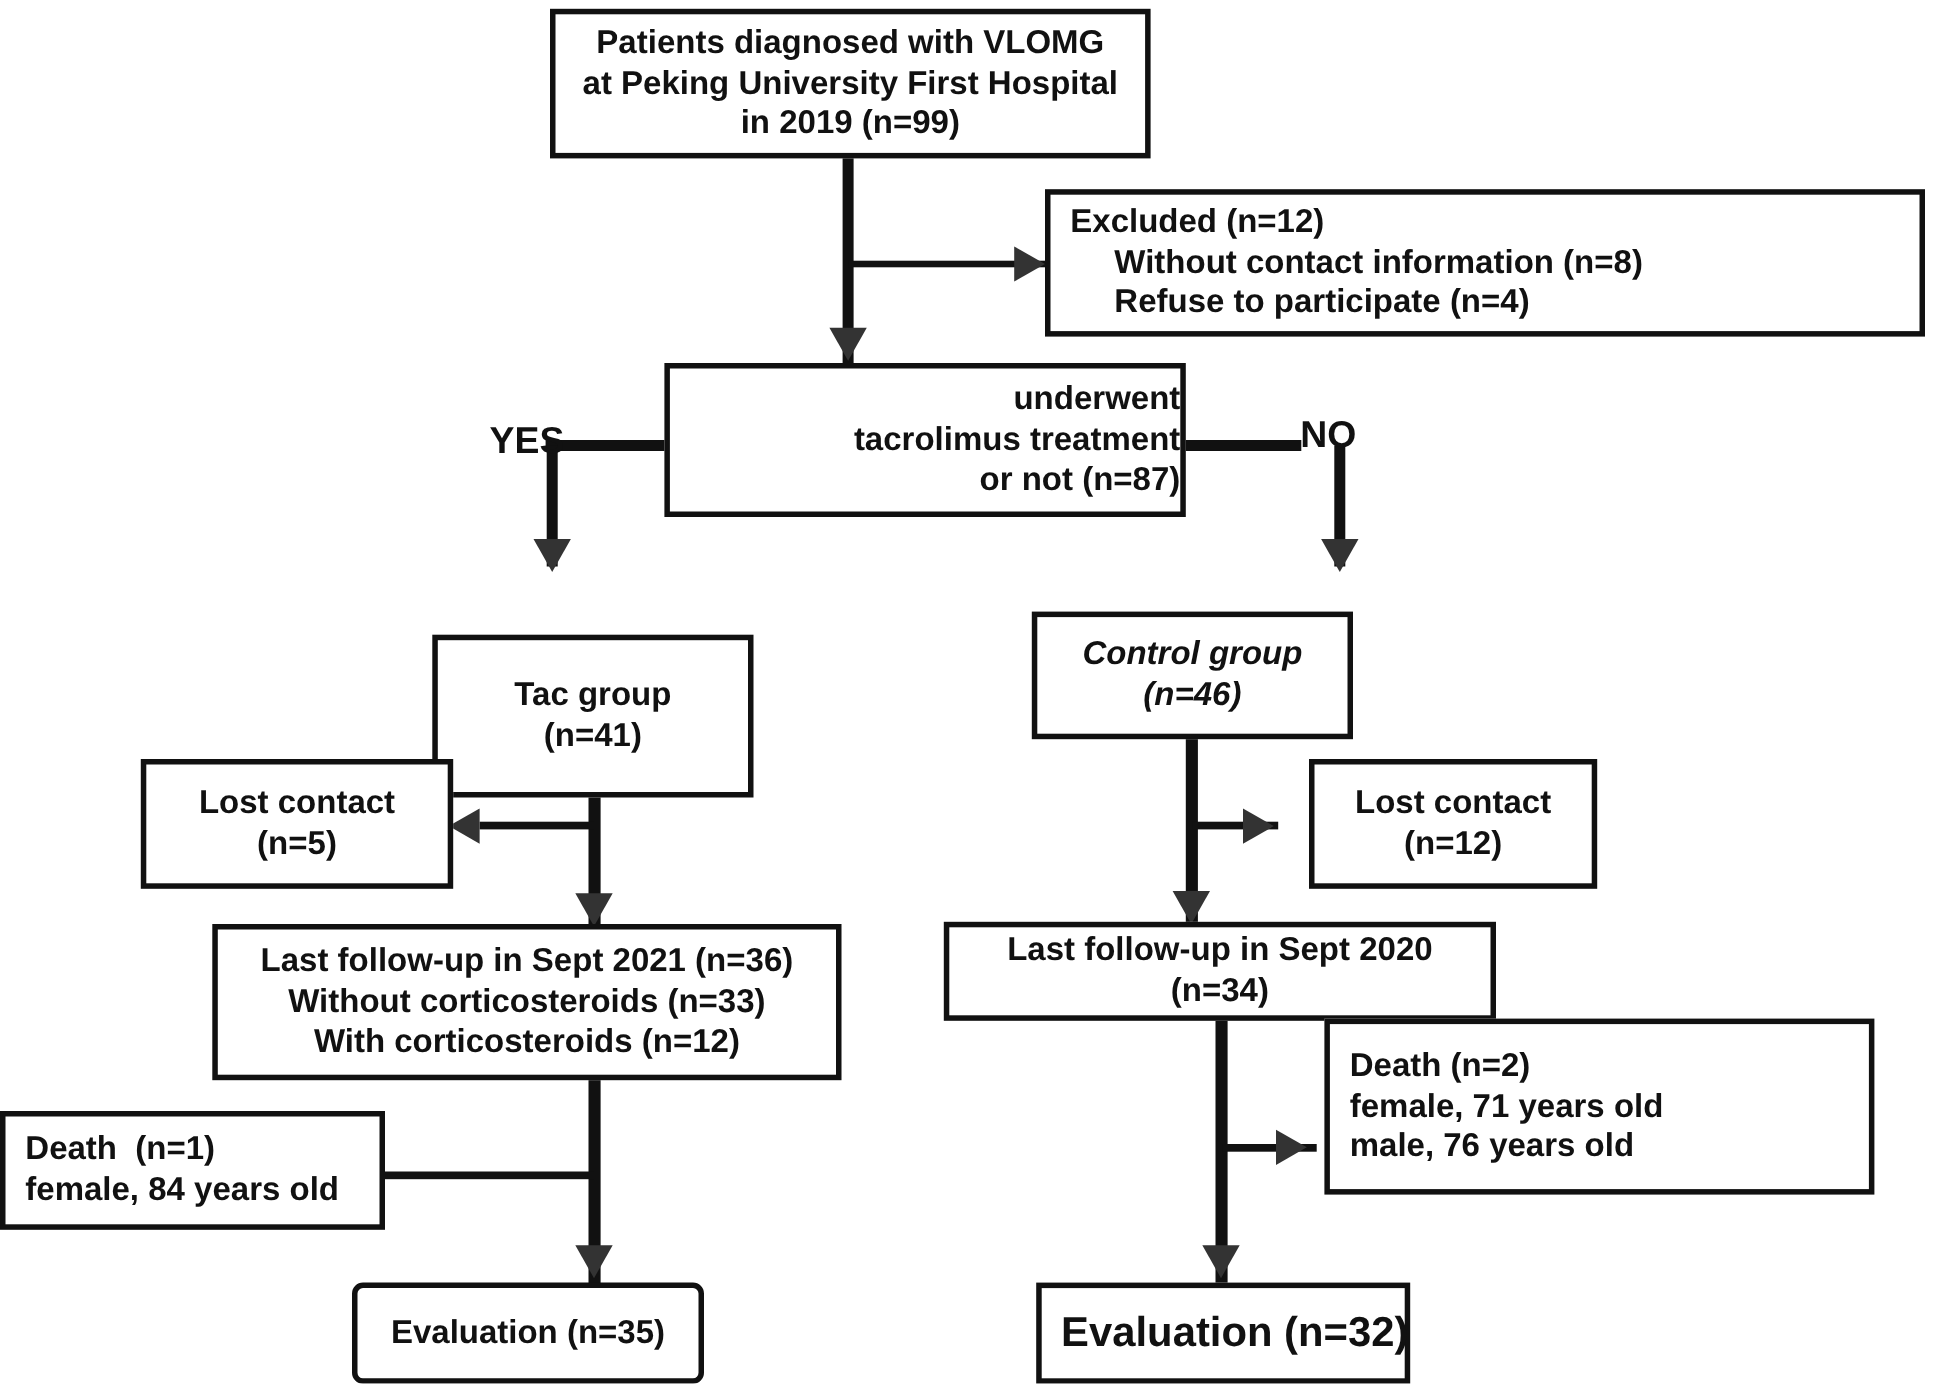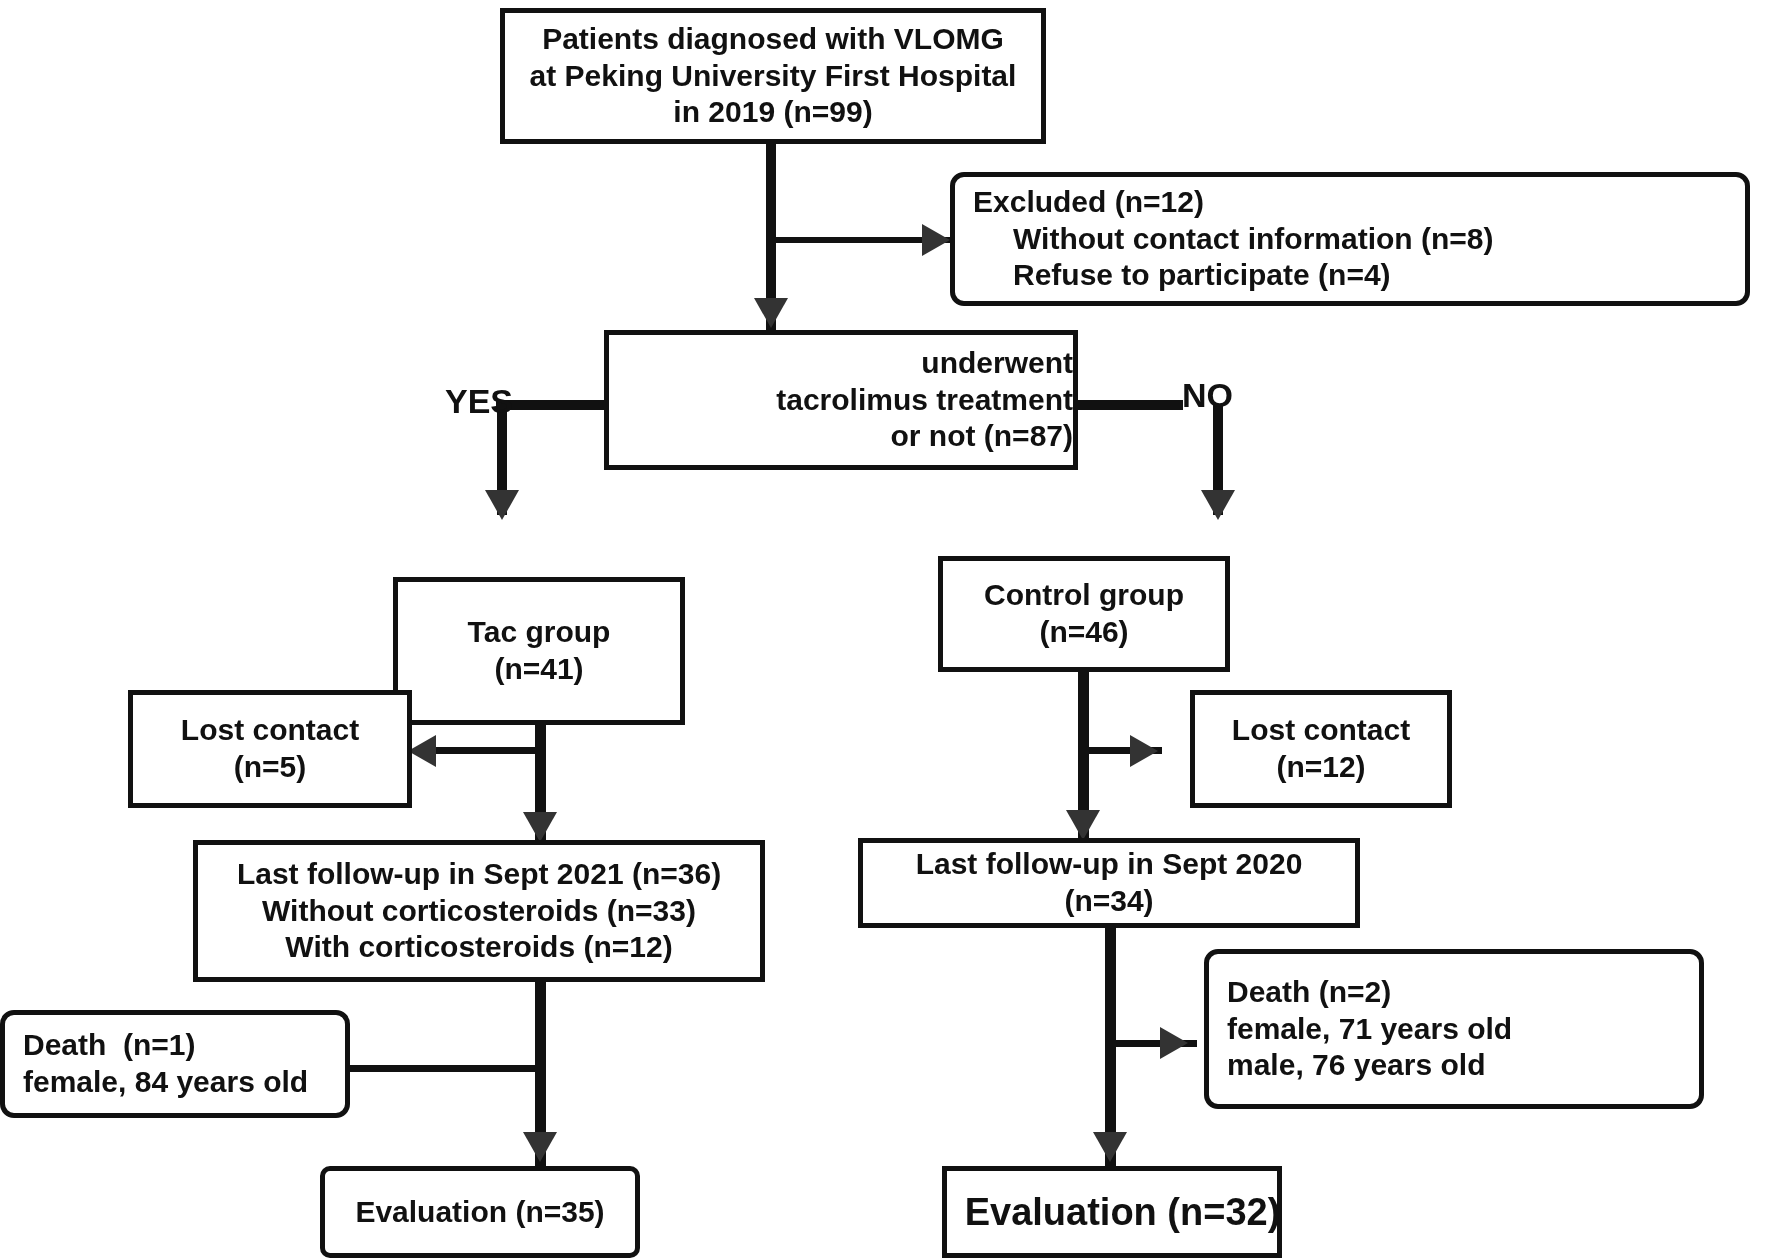--- a/index.html
+++ b/index.html
@@ -27,21 +27,21 @@
     justify-content: center;
     font-weight: bold;
     line-height: 1.22;
     z-index: 3;
   }
   .node .line {
     display: block;
     white-space: pre;
   }
   .center { align-items: center; text-align: center; }
-  .left   { align-items: flex-start; text-align: left; border-radius: 14px; }
+  .left   { align-items: flex-start; text-align: left; }
   .pad-l  { padding-left: 18px; }
   .indent { padding-left: 40px; }
 
   
   .vline, .hline {
     position: absolute;
     background: #111111;
     z-index: 1;
   }
   .arrow-down, .arrow-up, .arrow-left, .arrow-right {
@@ -134,21 +134,21 @@
   </div>
 
   <div class="branch-label" style="left:445px; top:382px; font-size:34px;">YES</div>
   <div class="branch-label" style="left:1182px; top:376px; font-size:34px;">NO</div>
 
   <div class="node center" style="left:393px; top:556px; width:292px; height:148px; font-size:30px;margin-top:21px;">
     <span class="line">Tac group</span>
     <span class="line">(n=41)</span>
   </div>
 
-  <div class="node center" style="left:938px; top:556px; width:292px; height:116px; font-size:30px;">
+  <div class="node center" style="left:938px; top:556px; width:292px; height:116px; font-size:30px;font-style:italic;">
     <span class="line">Control group</span>
     <span class="line">(n=46)</span>
   </div>
 
   <div class="node center" style="left:128px; top:690px; width:284px; height:118px; font-size:30px;">
     <span class="line">Lost contact</span>
     <span class="line">(n=5)</span>
   </div>
 
   <div class="node center" style="left:1190px; top:690px; width:262px; height:118px; font-size:30px;">
@@ -165,21 +165,21 @@
   <div class="node center" style="left:858px; top:838px; width:502px; height:90px; font-size:30px;">
     <span class="line">Last follow-up in Sept 2020</span>
     <span class="line">(n=34)</span>
   </div>
 
   <div class="node left pad-l" style="left:0px; top:1010px; width:350px; height:108px; font-size:30px;">
     <span class="line">Death  (n=1)</span>
     <span class="line">female, 84 years old</span>
   </div>
 
-  <div class="node left pad-l" style="left:1204px; top:949px; width:500px; height:160px; font-size:30px;justify-content:center;">
+  <div class="node left pad-l" style="left:1204px; top:926px; width:500px; height:160px; font-size:30px;justify-content:center;">
     <span class="line">Death (n=2)</span>
     <span class="line">female, 71 years old</span>
     <span class="line">male, 76 years old</span>
   </div>
 
   <div class="node center" style="left:320px; top:1166px; width:320px; height:92px; font-size:30px;border-radius:10px;">
     <span class="line">Evaluation (n=35)</span>
   </div>
 
   <div class="node center" style="left:942px; top:1166px; width:340px; height:92px; font-size:38px;padding-left:21px;">

